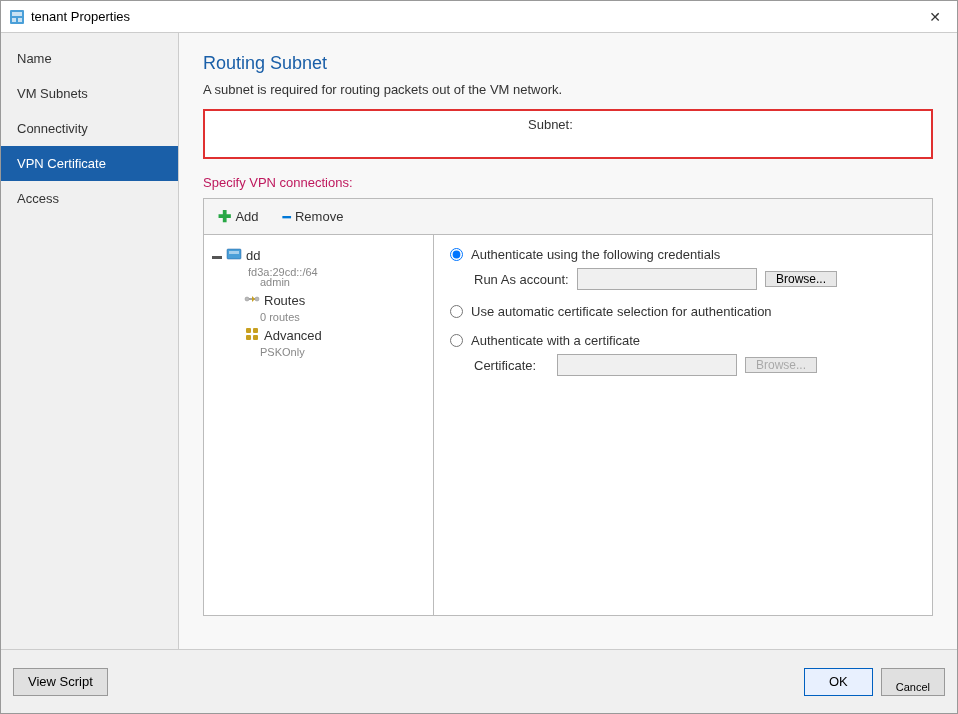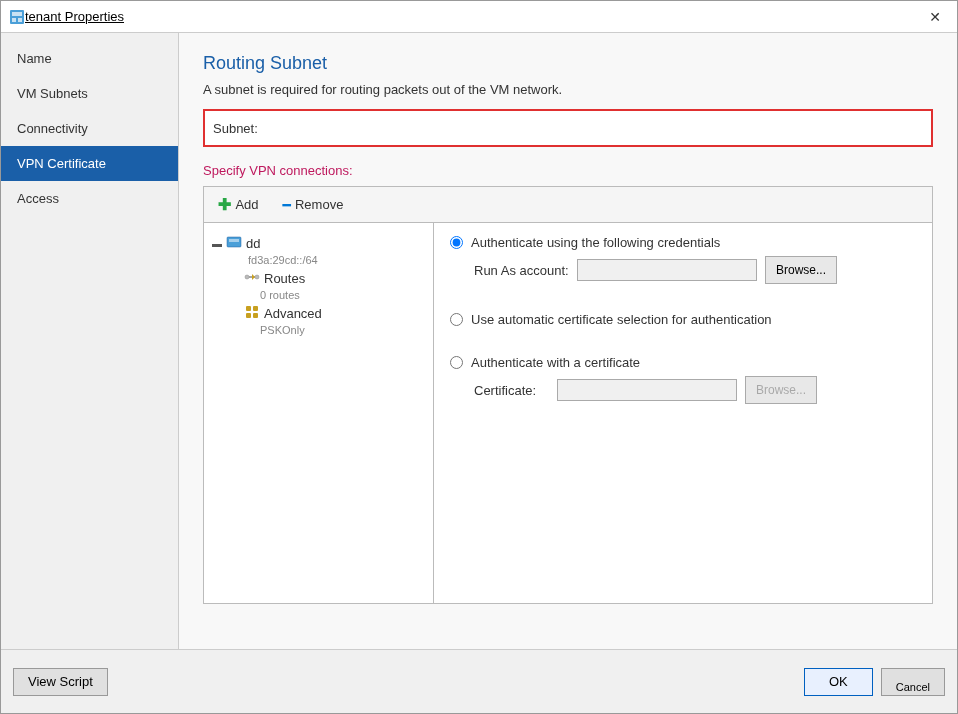--- a/index.html
+++ b/index.html
@@ -26,21 +26,21 @@
       height: 32px;
       display: flex;
       align-items: center;
       padding: 0 8px;
       border-bottom: 1px solid #ccc;
       justify-content: space-between;
     }
     .title-bar-left {
       display: flex;
       align-items: center;
-      text-decoration: underline;
+      gap: 6px;
     }
     .title-text {
       font-size: 13px;
       font-weight: 400;
       color: #000;
     }
     .close-btn {
       width: 28px;
       height: 22px;
       background: none;
@@ -87,23 +87,24 @@
     }
     .section-desc {
       font-size: 13px;
       color: #333;
       margin-bottom: 12px;
     }
     .subnet-row {
       display: flex;
       align-items: center;
       border: 2px solid #e03030;
-      padding: 6px 8px;
+      padding: 6px 16px;
       margin-bottom: 16px;
       background: #fff;
+      flex-direction: column;
     }
     .subnet-label {
       font-size: 13px;
       color: #333;
       min-width: 80px;
     }
     .subnet-input {
       flex: 1;
       border: none;
       outline: none;
@@ -171,21 +172,21 @@
     .tree-item-name { font-size: 13px; color: #333; }
     .tree-item-sub { font-size: 11px; color: #888; display: block; padding-left: 44px; margin-top: -2px; }
     .collapse-icon { font-size: 10px; color: #555; }
     .details-panel {
       flex: 1;
       padding: 12px 16px;
     }
     .radio-group {
       display: flex;
       flex-direction: column;
-      gap: 28px;
+      gap: 14px;
     }
     .radio-row {
       display: flex;
       align-items: center;
       gap: 8px;
     }
     .radio-row input[type="radio"] { cursor: pointer; }
     .radio-label { font-size: 13px; color: #333; }
     .credential-row {
       display: flex;
@@ -197,21 +198,21 @@
     .cred-label { font-size: 13px; color: #333; min-width: 95px; }
     .cred-input {
       width: 180px;
       height: 22px;
       border: 1px solid #aaa;
       font-size: 13px;
       padding: 0 4px;
       background: #f0f0f0;
     }
     .browse-btn {
-      height: 28px;
+      height: 16px;
       padding: 0 10px;
       border: 1px solid #aaa;
       background: #e8e8e8;
       font-size: 12px;
       cursor: pointer;
     }
     .cert-row {
       display: flex;
       align-items: center;
       gap: 8px;
@@ -339,20 +340,21 @@
               <span>
                 <svg width="16" height="16" viewBox="0 0 16 16">
                   <rect x="1" y="3" width="14" height="10" rx="1" fill="#4a9fd8" stroke="#2060a0" stroke-width="0.5"></rect>
                   <rect x="3" y="5" width="10" height="3" fill="#fff" opacity="0.5"></rect>
                 </svg>
               </span>
               <span class="tree-item-name">dd</span>
             </div>
             <span class="tree-item-sub">fd3a:29cd::/64</span>
 
+            <span class="tree-item-sub" style="padding-left:56px;">admin</span>
 
             <div class="tree-item level2">
               <span>
                 <svg width="16" height="16" viewBox="0 0 16 16">
                   <circle cx="3" cy="8" r="2" fill="#bbb" stroke="#888" stroke-width="0.5"></circle>
                   <circle cx="13" cy="8" r="2" fill="#bbb" stroke="#888" stroke-width="0.5"></circle>
                   <line x1="5" y1="8" x2="11" y2="8" stroke="#888" stroke-width="1.5"></line>
                   <polygon points="8,5 11,8 8,11" fill="#c8a020"></polygon>
                 </svg>
               </span>

